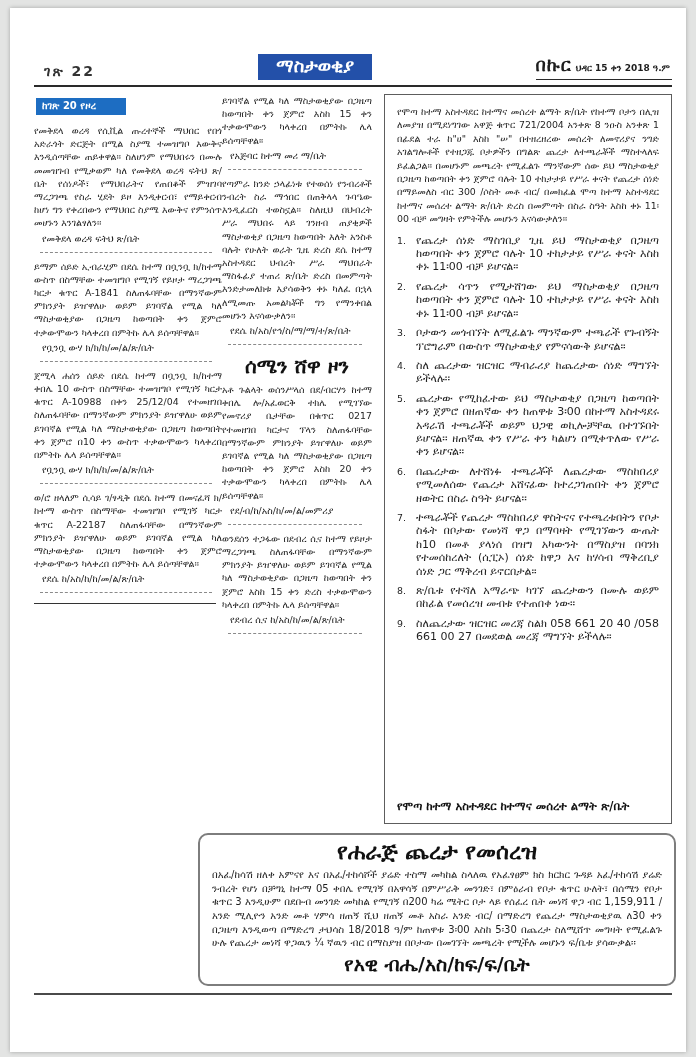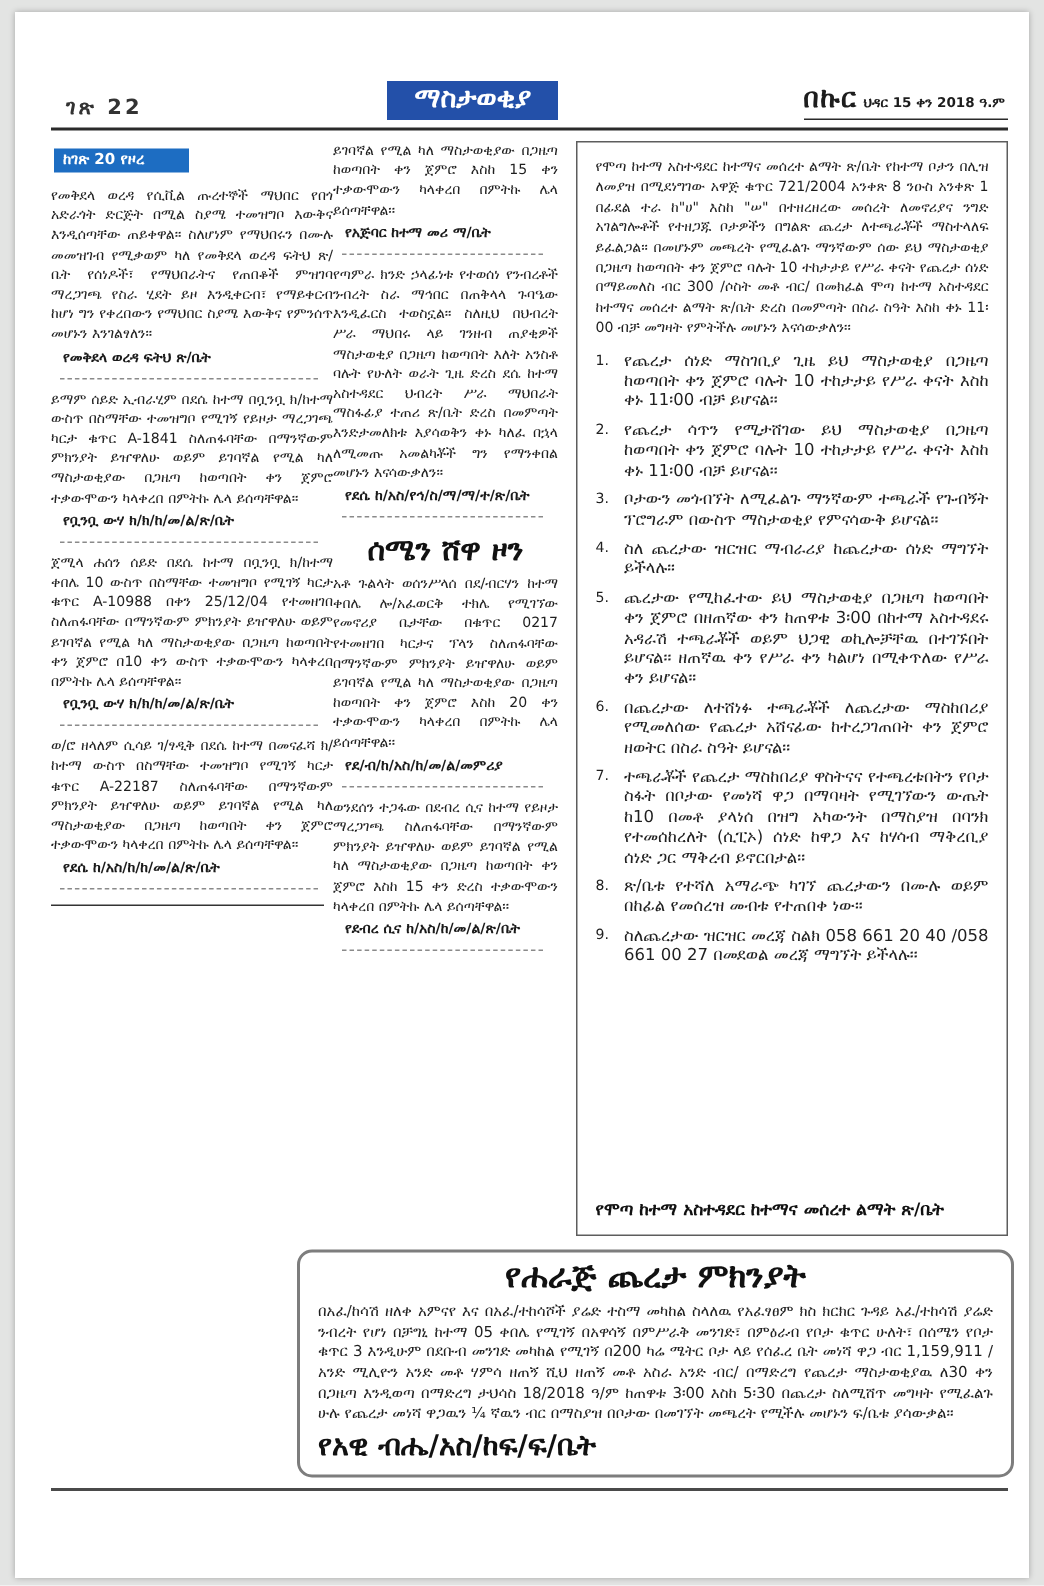--- a/index.html
+++ b/index.html
@@ -33,21 +33,21 @@
   .row-top{display:flex;gap:12px;align-items:stretch;}
   .col-mid{width:150px;flex:none;}
   .continued-label{
     display:inline-block;background:#1d6dc2;color:#fff;font-weight:bold;
     font-size:10px;padding:2px 10px 3px 6px;margin:0 0 9px 2px;min-width:90px;box-sizing:border-box;
   }
   .body-text{
     font-size:9.4px;line-height:13.2px;text-align:justify;color:#1f1f1f;
     margin:0;word-break:break-word;
   }
-  .sig{font-weight:bold;font-size:9.4px;color:#1a1a1a;margin:3px 0 2px 8px;line-height:12px;}
+  .sig{font-weight:normal;font-size:9.4px;color:#1a1a1a;margin:3px 0 2px 8px;line-height:12px;}
   .divider{border:none;border-top:1px dashed #8a8a8a;margin:7px 10px 7px 6px;height:0;}
   .zone-header{
     font-family:"DejaVu Serif",serif;font-size:20px;font-weight:bold;color:#111;
     text-align:center;margin:10px 0 6px;line-height:1.1;
   }
   .col-end-rule{border-top:1.5px solid #333;margin:10px 6px 0 0;}
   
   .lease-box{
     flex:1;border:1.6px solid #5d5d5d;background:#fff;
     padding:10px 12px 10px;box-sizing:border-box;display:flex;flex-direction:column;
@@ -66,21 +66,21 @@
   
   .auction-box{
     border:2px solid #7d7d7d;border-radius:10px;margin-top:9px;margin-left:-24px;margin-right:-4px;
     padding:4px 12px 8px;background:#fff;
   }
   .auction-title{
     font-family:"DejaVu Serif",serif;font-size:22px;font-weight:bold;color:#111;
     text-align:center;margin:0 0 5px;line-height:1.1;
   }
   .auction-body{font-size:10px;line-height:13.6px;text-align:justify;color:#1f1f1f;margin:0 0 3px;}
-  .auction-sig{font-size:19px;font-weight:bold;color:#111;font-family:"DejaVu Serif",serif;}
+  .auction-sig{text-align:center;font-size:19px;font-weight:bold;color:#111;font-family:"DejaVu Serif",serif;}
   .bottom-rule{border-top:2px solid #4a4a4a;margin:7px 0 0 0;}
 </style>
 </head>
 <body>
 
 <div class="page">
 
   <div class="masthead-row">
     <span class="page-num">ገጽ  22</span>
     <span class="masthead">ማስታወቂያ</span>
@@ -172,21 +172,21 @@
             <div class="lease-item">
                 <span class="num">9.</span>
                 <span class="txt">ስለጨረታው ዝርዝር መረጃ ስልክ 058 661 20 40 /058 661 00 27 በመደወል መረጃ ማግኘት ይችላሉ፡፡</span>
               </div>
           </div>
           <div class="lease-sig">የሞጣ ከተማ አስተዳደር ከተማና መሰረተ ልማት ጽ/ቤት</div>
         </div>
       </div>
 
       <div class="auction-box">
-        <div class="auction-title">የሐራጅ ጨረታ ምክንያት</div>
+        <div class="auction-title">የሐራጅ ጨረታ የመሰረዝ</div>
         <p class="auction-body">በአፈ/ከሳሽ ዘለቀ አምናየ እና በአፈ/ተከሳሾች ያሬድ ተስማ መካከል ስላለዉ የአፈፃፀም ክስ ክርክር ጉዳይ አፈ/ተከሳሽ ያሬድ ንብረት የሆነ በቻግኒ ከተማ 05 ቀበሌ የሚገኝ በአዋሳኝ በምሥራቅ መንገድ፣ በምዕራብ የቦታ ቁጥር ሁለት፣ በሰሜን የቦታ ቁጥር 3 እንዲሁም በደቡብ መንገድ መካከል የሚገኝ በ200 ካሬ ሜትር ቦታ ላይ የሰፈረ ቤት መነሻ ዋጋ ብር 1,159,911 /አንድ ሚሊዮን አንድ መቶ ሃምሳ ዘጠኝ ሺህ ዘጠኝ መቶ አስራ አንድ ብር/ በማድረግ የጨረታ ማስታወቂያዉ ለ30 ቀን በጋዜጣ እንዲወጣ በማድረግ ታህሳስ 18/2018 ዓ/ም ከጠዋቱ 3፡00 እስከ 5፡30 በጨረታ ስለሚሸጥ መግዛት የሚፈልጉ ሁሉ የጨረታ መነሻ ዋጋዉን ¼ ኛዉን ብር በማስያዝ በቦታው በመገኘት መጫረት የሚችሉ መሆኑን ፍ/ቤቱ ያሳውቃል፡፡</p>
         <div class="auction-sig">የአዊ ብሔ/አስ/ከፍ/ፍ/ቤት</div>
       </div>
     </div>
   </div>
 
   <div class="bottom-rule"></div>
 </div>
 
 </body></html>

